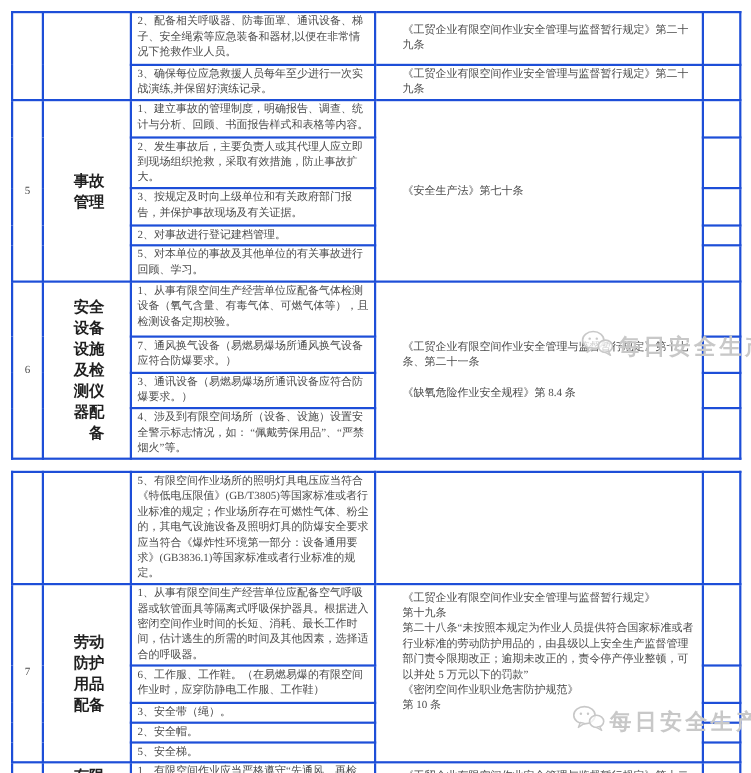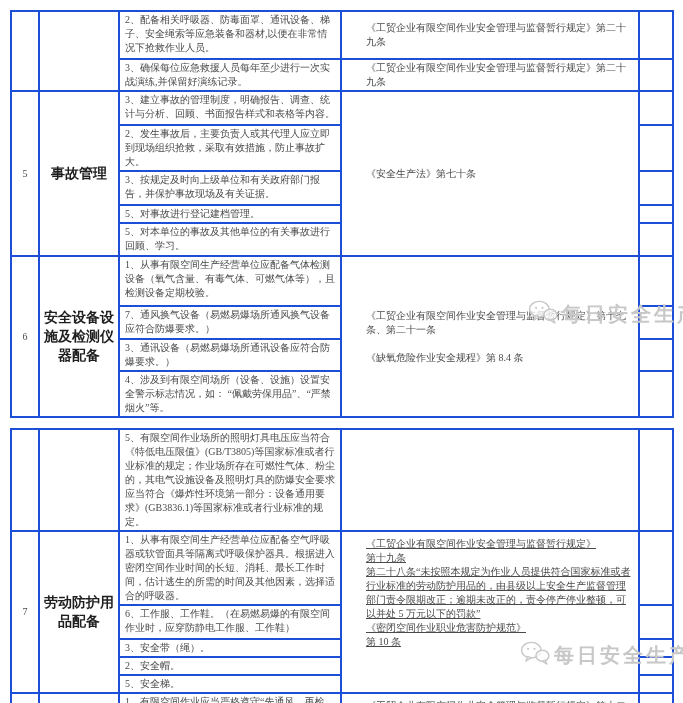--- a/index.html
+++ b/index.html
@@ -27,31 +27,31 @@
     word-break:break-all;
     overflow:hidden;
   }
   col.c-no{width:28px;}
   col.c-cat{width:80px;}
   col.c-item{width:222px;}
   col.c-ref{width:298px;}
   col.c-chk{width:34px;}
   td.no{text-align:center;padding:1px 2px;}
   td.cat{
-    text-align:center;
+    text-align:right;
     font-weight:bold;
     font-size:14px;
     line-height:19px;
     color:#1f1f1f;
     font-family:"Liberation Sans","DejaVu Sans",sans-serif;
-    padding:2px 2px;
+    padding:2px 23px;
   }
   td.item{vertical-align:top;}
   td.ref{vertical-align:middle;padding-left:24px;}
-  td.ref.top{vertical-align:top;padding-top:5px;text-decoration:underline;}
+  td.ref.top{vertical-align:top;padding-top:5px;}
   td.chk{padding:0;}
   .ref-gap{height:14px;}
   .watermark{
     position:absolute;
     display:flex;
     align-items:center;
     gap:4px;
     color:#c8c8c8;
     font-size:20px;
     font-weight:bold;
@@ -88,34 +88,34 @@
       </tr>
       <tr style="height:30px">
         <td class="item">3、确保每位应急救援人员每年至少进行一次实战演练,并保留好演练记录。</td>
         <td class="ref">《工贸企业有限空间作业安全管理与监督暂行规定》第二十九条</td>
         <td class="chk"></td>
       </tr>
 
       <tr style="height:34px">
         <td class="no" rowspan="5">5</td>
         <td class="cat" rowspan="5">事故管理</td>
-        <td class="item">3、建立事故的管理制度，明确报告、调查、统计与分析、回顾、书面报告样式和表格等内容。</td>
+        <td class="item">1、建立事故的管理制度，明确报告、调查、统计与分析、回顾、书面报告样式和表格等内容。</td>
         <td class="ref" rowspan="5">《安全生产法》第七十条</td>
         <td class="chk"></td>
       </tr>
       <tr style="height:34px">
         <td class="item">2、发生事故后，主要负责人或其代理人应立即到现场组织抢救，采取有效措施，防止事故扩大。</td>
         <td class="chk"></td>
       </tr>
       <tr style="height:34px">
         <td class="item">3、按规定及时向上级单位和有关政府部门报告，并保护事故现场及有关证据。</td>
         <td class="chk"></td>
       </tr>
       <tr style="height:18px">
-        <td class="item">5、对事故进行登记建档管理。</td>
+        <td class="item">2、对事故进行登记建档管理。</td>
         <td class="chk"></td>
       </tr>
       <tr style="height:33px">
         <td class="item">5、对本单位的事故及其他单位的有关事故进行回顾、学习。</td>
         <td class="chk"></td>
       </tr>
 
       <tr style="height:50px">
         <td class="no" rowspan="4">6</td>
         <td class="cat" rowspan="4">安全设备设施及检测仪器配备</td>

